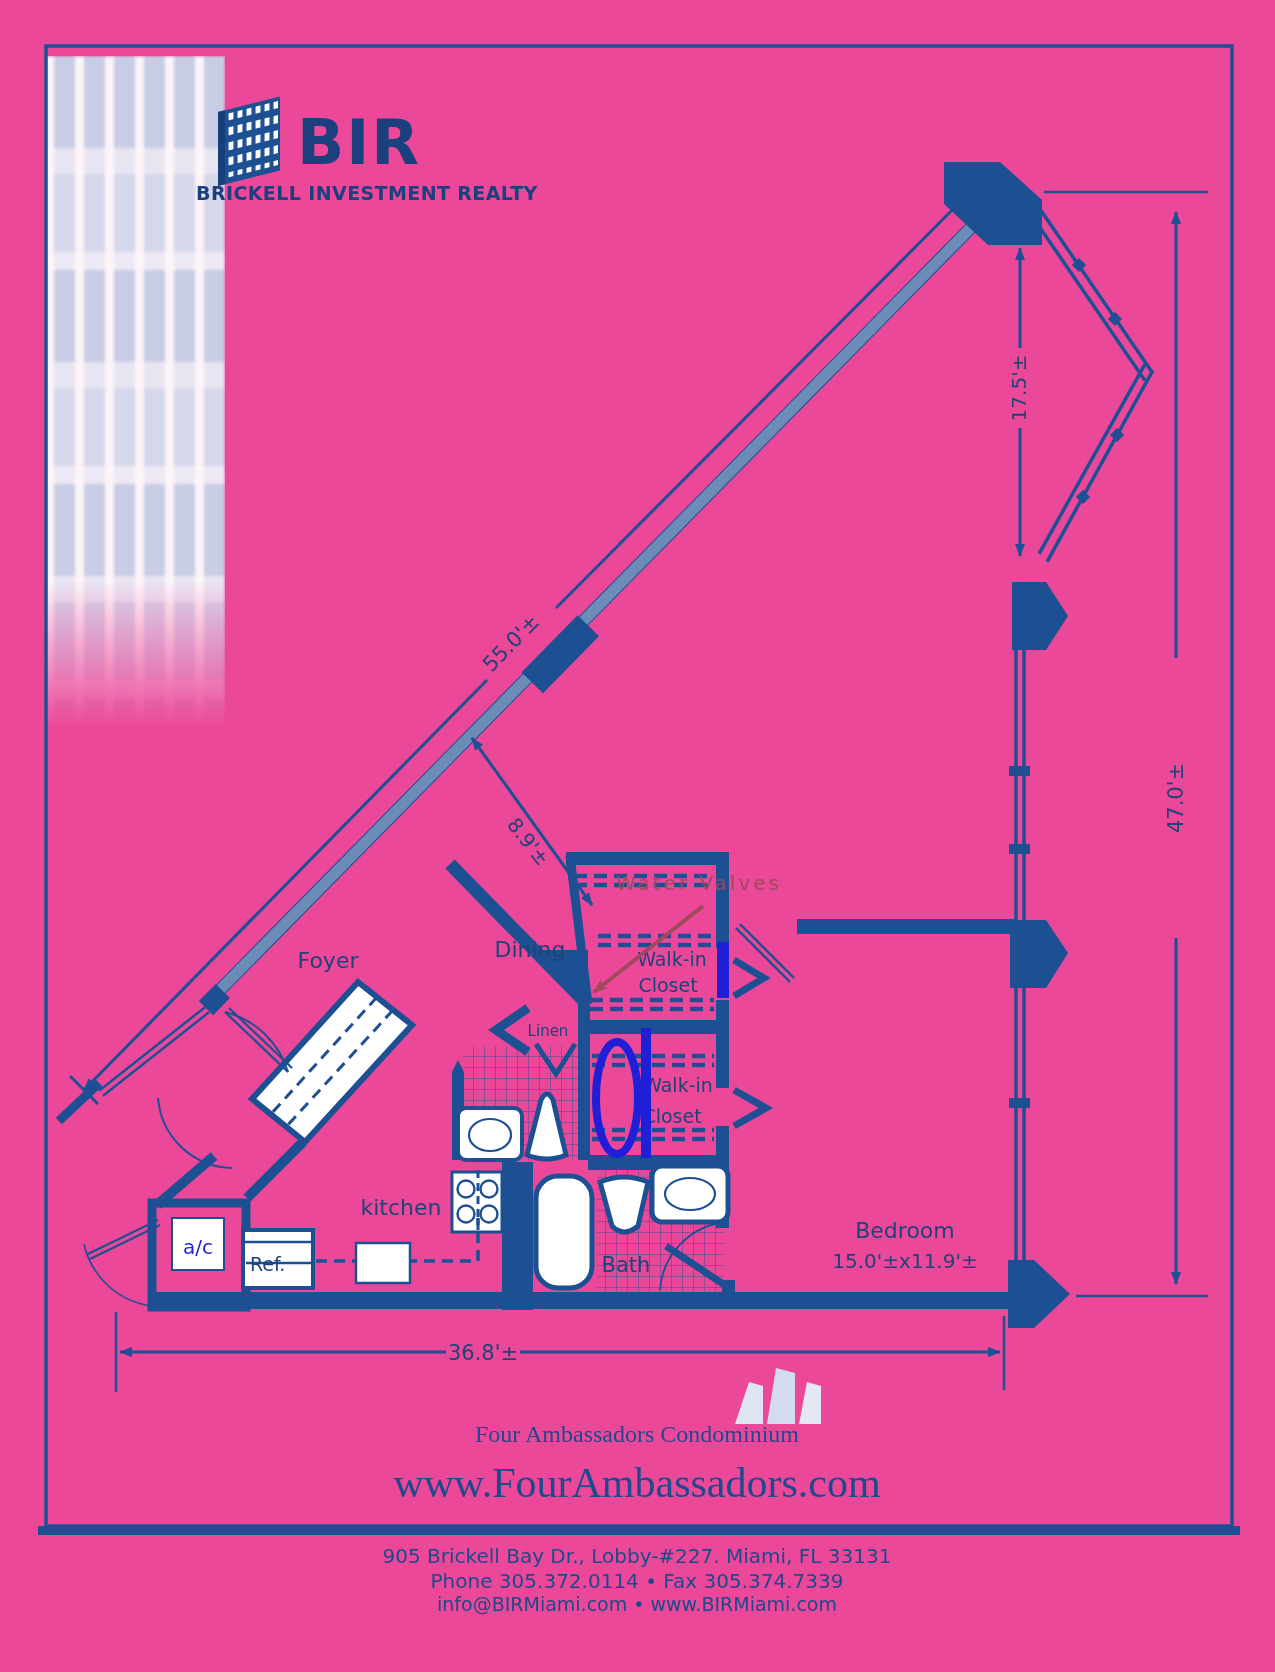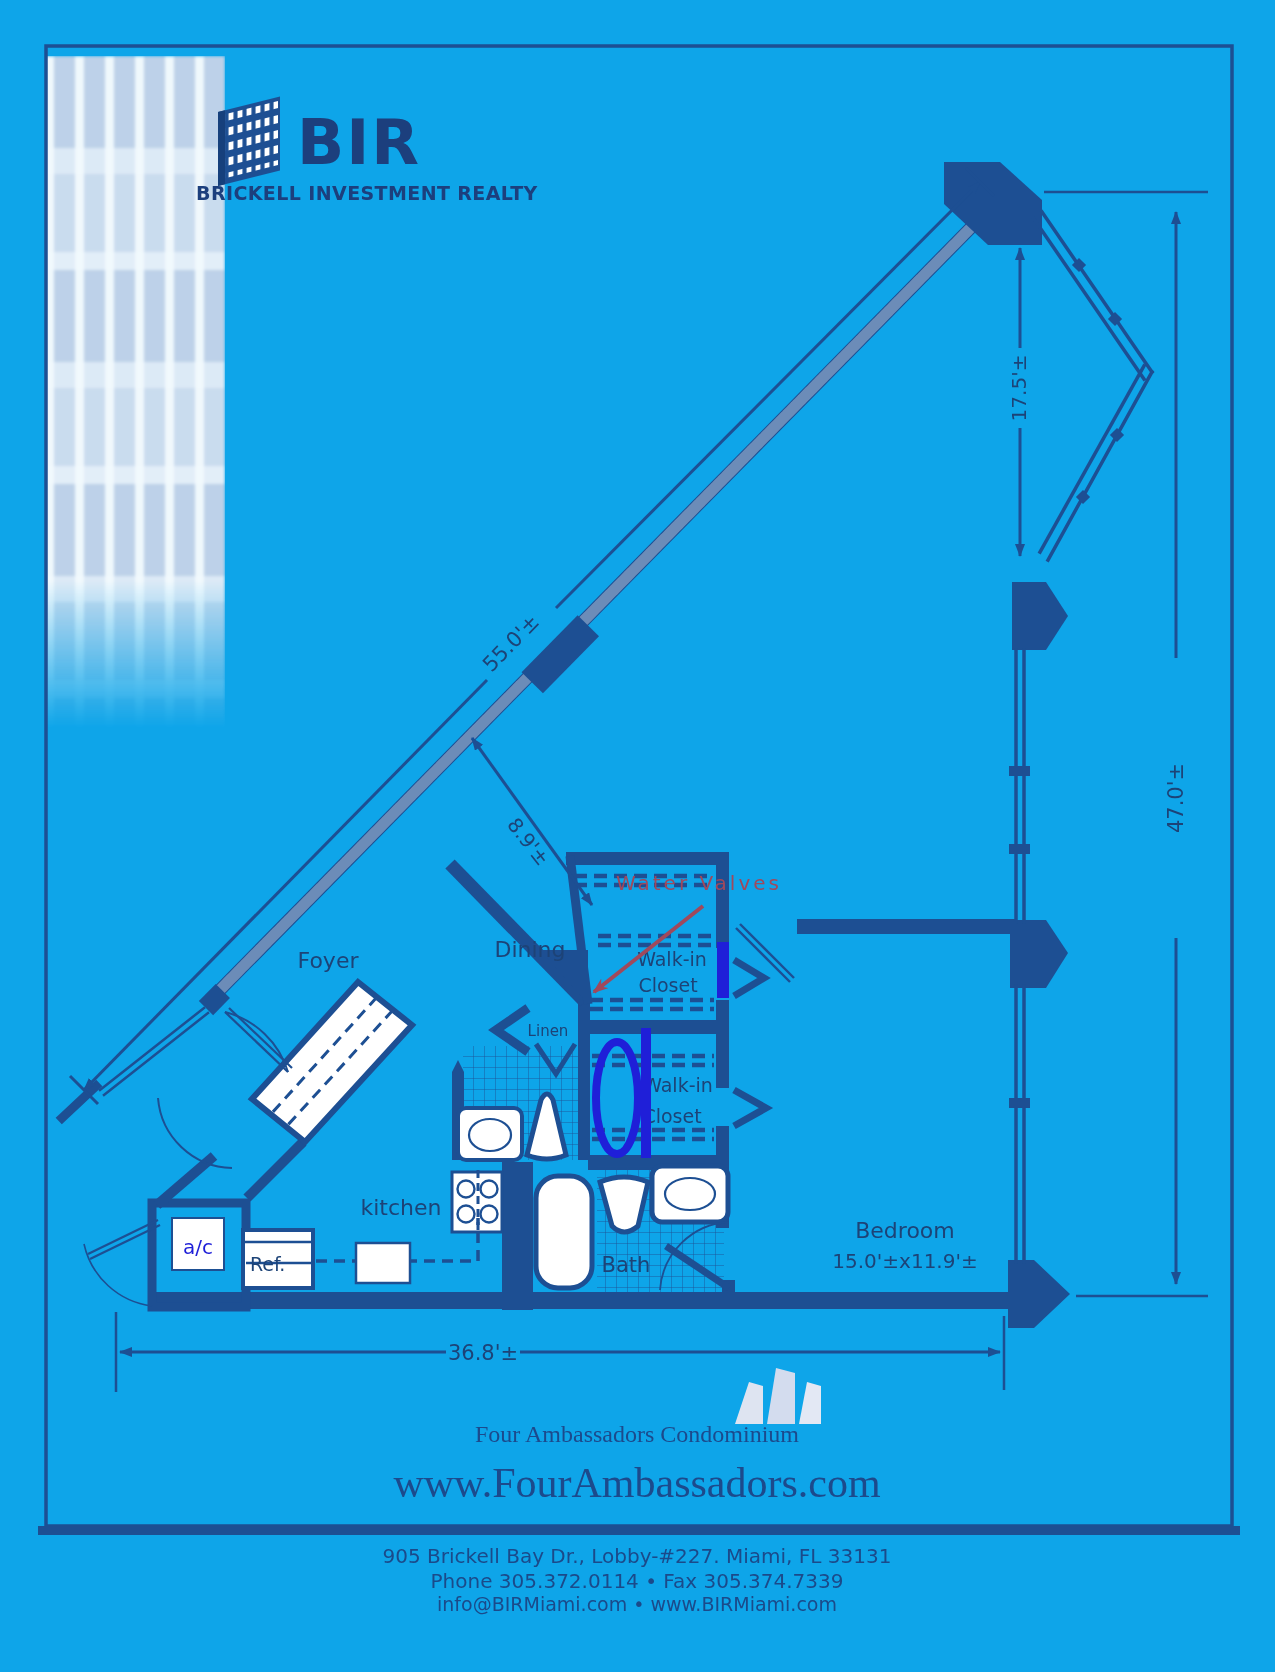--- a/index.html
+++ b/index.html
@@ -1,16 +1,16 @@
 <!DOCTYPE html>
 <html><head>
 <meta charset="utf-8">
 <style>
   html,body{margin:0;padding:0;background:#ffffff;}
-  .page{position:relative;width:1275px;height:1672px;background:#0ea5e9;overflow:hidden;
+  .page{position:relative;width:1275px;height:1672px;background:#ec4899;overflow:hidden;
         font-family:"DejaVu Sans","Liberation Sans",sans-serif;}
   .watermark{position:absolute;left:45px;top:56px;width:180px;height:672px;
     background:
       repeating-linear-gradient(90deg, rgba(255,255,255,.95) 0 9px, rgba(255,255,255,0) 9px 30px),
       repeating-linear-gradient(180deg, #c7d4e9 0 92px, #e8eef7 92px 118px, #d4dfef 118px 196px, #eef2f9 196px 214px);
     filter:blur(1.6px);
     -webkit-mask-image:linear-gradient(180deg,#000 78%,rgba(0,0,0,0) 100%);
             mask-image:linear-gradient(180deg,#000 78%,rgba(0,0,0,0) 100%);
     opacity:.95;}
   svg{position:absolute;left:0;top:0;}

